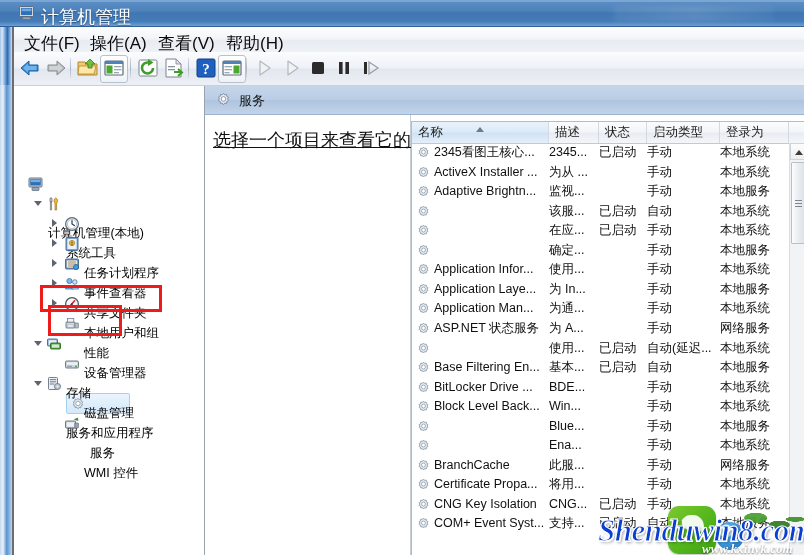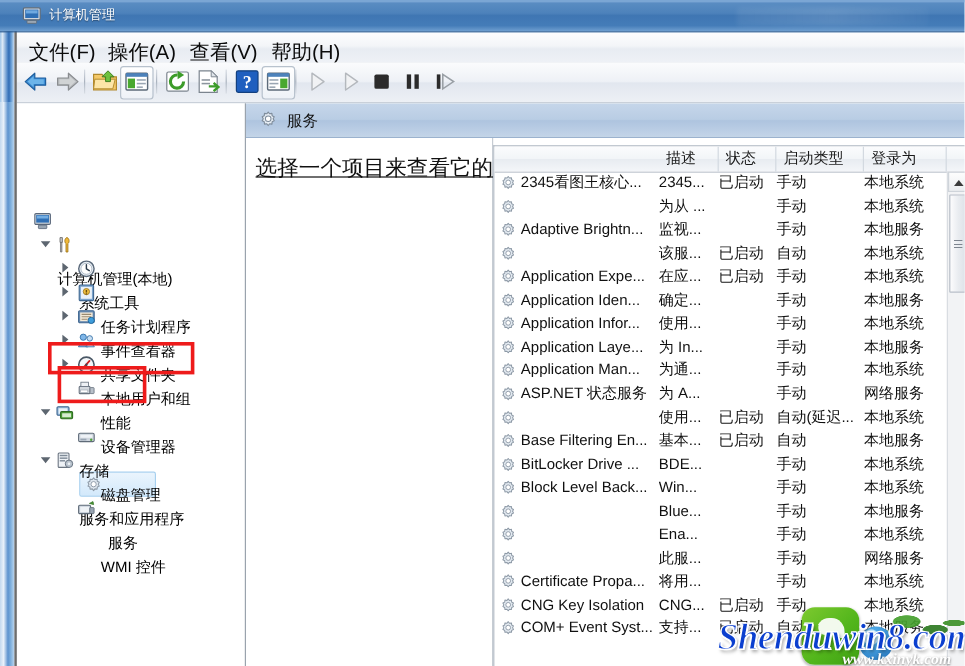--- a/index.html
+++ b/index.html
@@ -32,21 +32,21 @@
   }
   .titlebar:after{
     content:"";position:absolute;left:0;top:0;width:804px;height:2px;
     background:#7ba6d4;
   }
   .title-icon{
     position:absolute;left:18px;top:5px;width:17px;height:16px;
   }
   .title-text{
     position:absolute;left:41px;top:5px;
-    font-size:11px;color:#ffffff;
+    font-size:18px;color:#ffffff;
     text-shadow:0 1px 1px rgba(0,0,0,.45);
     white-space:nowrap;
   }
   .title-ghost{
     position:absolute;right:30px;top:6px;width:160px;height:16px;
     background:linear-gradient(to right,rgba(255,255,255,.10),rgba(255,255,255,.22),rgba(255,255,255,.05));
     border-radius:2px;filter:blur(2px);opacity:.6;
   }
 
   
@@ -481,20 +481,24 @@
       <div class="htext">服务</div>
     </div>
 
     <div class="desc-pane">
       <div class="desc-text">选择一个项目来查看它的描述。</div>
     </div>
 
     <div class="list-wrap">
 
       <div class="list-hdr">
+        <div class="hcell sorted" style="left:0px;width:137px">
+          <span>名称</span>
+          <span class="sort-arrow"></span>
+        </div>
         <div class="hcell" style="left:137px;width:50px">描述</div>
         <div class="hcell" style="left:187px;width:48px">状态</div>
         <div class="hcell" style="left:235px;width:73px">启动类型</div>
         <div class="hcell" style="left:308px;width:69px">登录为</div>
       </div>
 
       <div class="rows" id="rows-container">
           <div class="row" style="top: 0px;">
             <svg class="gear" viewBox="0 0 16 16">
               <path d="M8 2.2 L9.1 3.6 L10.9 3.3 L11.1 5.1 L12.7 5.9 L11.9 7.5 L12.7 9.1 L11.1 9.9 L10.9 11.7 L9.1 11.4 L8 12.8 L6.9 11.4 L5.1 11.7 L4.9 9.9 L3.3 9.1 L4.1 7.5 L3.3 5.9 L4.9 5.1 L5.1 3.3 L6.9 3.6 Z" fill="#e3eaf1" stroke="#8d99a6" stroke-width=".9" stroke-linejoin="round"></path>
@@ -504,20 +508,21 @@
             <span class="c-desc">2345...</span>
             <span class="c-state">已启动</span>
             <span class="c-start">手动</span>
             <span class="c-logon">本地系统</span>
           </div>
           <div class="row" style="top: 19.55px;">
             <svg class="gear" viewBox="0 0 16 16">
               <path d="M8 2.2 L9.1 3.6 L10.9 3.3 L11.1 5.1 L12.7 5.9 L11.9 7.5 L12.7 9.1 L11.1 9.9 L10.9 11.7 L9.1 11.4 L8 12.8 L6.9 11.4 L5.1 11.7 L4.9 9.9 L3.3 9.1 L4.1 7.5 L3.3 5.9 L4.9 5.1 L5.1 3.3 L6.9 3.6 Z" fill="#e3eaf1" stroke="#8d99a6" stroke-width=".9" stroke-linejoin="round"></path>
               <circle cx="8" cy="7.5" r="2.1" fill="#ffffff" stroke="#8d99a6" stroke-width=".8"></circle>
             </svg>
+            <span class="c-name">ActiveX Installer ...</span>
             <span class="c-desc">为从 ...</span>
             <span class="c-state"></span>
             <span class="c-start">手动</span>
             <span class="c-logon">本地系统</span>
           </div>
           <div class="row" style="top: 39.1px;">
             <svg class="gear" viewBox="0 0 16 16">
               <path d="M8 2.2 L9.1 3.6 L10.9 3.3 L11.1 5.1 L12.7 5.9 L11.9 7.5 L12.7 9.1 L11.1 9.9 L10.9 11.7 L9.1 11.4 L8 12.8 L6.9 11.4 L5.1 11.7 L4.9 9.9 L3.3 9.1 L4.1 7.5 L3.3 5.9 L4.9 5.1 L5.1 3.3 L6.9 3.6 Z" fill="#e3eaf1" stroke="#8d99a6" stroke-width=".9" stroke-linejoin="round"></path>
               <circle cx="8" cy="7.5" r="2.1" fill="#ffffff" stroke="#8d99a6" stroke-width=".8"></circle>
             </svg>
@@ -535,32 +540,30 @@
             <span class="c-desc">该服...</span>
             <span class="c-state">已启动</span>
             <span class="c-start">自动</span>
             <span class="c-logon">本地系统</span>
           </div>
           <div class="row" style="top: 78.2px;">
             <svg class="gear" viewBox="0 0 16 16">
               <path d="M8 2.2 L9.1 3.6 L10.9 3.3 L11.1 5.1 L12.7 5.9 L11.9 7.5 L12.7 9.1 L11.1 9.9 L10.9 11.7 L9.1 11.4 L8 12.8 L6.9 11.4 L5.1 11.7 L4.9 9.9 L3.3 9.1 L4.1 7.5 L3.3 5.9 L4.9 5.1 L5.1 3.3 L6.9 3.6 Z" fill="#e3eaf1" stroke="#8d99a6" stroke-width=".9" stroke-linejoin="round"></path>
               <circle cx="8" cy="7.5" r="2.1" fill="#ffffff" stroke="#8d99a6" stroke-width=".8"></circle>
             </svg>
-            <span class="c-name">Application Expe...</span>
             <span class="c-desc">在应...</span>
             <span class="c-state">已启动</span>
             <span class="c-start">手动</span>
             <span class="c-logon">本地系统</span>
           </div>
           <div class="row" style="top: 97.75px;">
             <svg class="gear" viewBox="0 0 16 16">
               <path d="M8 2.2 L9.1 3.6 L10.9 3.3 L11.1 5.1 L12.7 5.9 L11.9 7.5 L12.7 9.1 L11.1 9.9 L10.9 11.7 L9.1 11.4 L8 12.8 L6.9 11.4 L5.1 11.7 L4.9 9.9 L3.3 9.1 L4.1 7.5 L3.3 5.9 L4.9 5.1 L5.1 3.3 L6.9 3.6 Z" fill="#e3eaf1" stroke="#8d99a6" stroke-width=".9" stroke-linejoin="round"></path>
               <circle cx="8" cy="7.5" r="2.1" fill="#ffffff" stroke="#8d99a6" stroke-width=".8"></circle>
             </svg>
-            <span class="c-name">Application Iden...</span>
             <span class="c-desc">确定...</span>
             <span class="c-state"></span>
             <span class="c-start">手动</span>
             <span class="c-logon">本地服务</span>
           </div>
           <div class="row" style="top: 117.3px;">
             <svg class="gear" viewBox="0 0 16 16">
               <path d="M8 2.2 L9.1 3.6 L10.9 3.3 L11.1 5.1 L12.7 5.9 L11.9 7.5 L12.7 9.1 L11.1 9.9 L10.9 11.7 L9.1 11.4 L8 12.8 L6.9 11.4 L5.1 11.7 L4.9 9.9 L3.3 9.1 L4.1 7.5 L3.3 5.9 L4.9 5.1 L5.1 3.3 L6.9 3.6 Z" fill="#e3eaf1" stroke="#8d99a6" stroke-width=".9" stroke-linejoin="round"></path>
               <circle cx="8" cy="7.5" r="2.1" fill="#ffffff" stroke="#8d99a6" stroke-width=".8"></circle>
             </svg>
@@ -664,20 +667,21 @@
             <span class="c-desc">Ena...</span>
             <span class="c-state"></span>
             <span class="c-start">手动</span>
             <span class="c-logon">本地系统</span>
           </div>
           <div class="row" style="top: 312.8px;">
             <svg class="gear" viewBox="0 0 16 16">
               <path d="M8 2.2 L9.1 3.6 L10.9 3.3 L11.1 5.1 L12.7 5.9 L11.9 7.5 L12.7 9.1 L11.1 9.9 L10.9 11.7 L9.1 11.4 L8 12.8 L6.9 11.4 L5.1 11.7 L4.9 9.9 L3.3 9.1 L4.1 7.5 L3.3 5.9 L4.9 5.1 L5.1 3.3 L6.9 3.6 Z" fill="#e3eaf1" stroke="#8d99a6" stroke-width=".9" stroke-linejoin="round"></path>
               <circle cx="8" cy="7.5" r="2.1" fill="#ffffff" stroke="#8d99a6" stroke-width=".8"></circle>
             </svg>
+            <span class="c-name">BranchCache</span>
             <span class="c-desc">此服...</span>
             <span class="c-state"></span>
             <span class="c-start">手动</span>
             <span class="c-logon">网络服务</span>
           </div>
           <div class="row" style="top: 332.35px;">
             <svg class="gear" viewBox="0 0 16 16">
               <path d="M8 2.2 L9.1 3.6 L10.9 3.3 L11.1 5.1 L12.7 5.9 L11.9 7.5 L12.7 9.1 L11.1 9.9 L10.9 11.7 L9.1 11.4 L8 12.8 L6.9 11.4 L5.1 11.7 L4.9 9.9 L3.3 9.1 L4.1 7.5 L3.3 5.9 L4.9 5.1 L5.1 3.3 L6.9 3.6 Z" fill="#e3eaf1" stroke="#8d99a6" stroke-width=".9" stroke-linejoin="round"></path>
               <circle cx="8" cy="7.5" r="2.1" fill="#ffffff" stroke="#8d99a6" stroke-width=".8"></circle>
             </svg>

